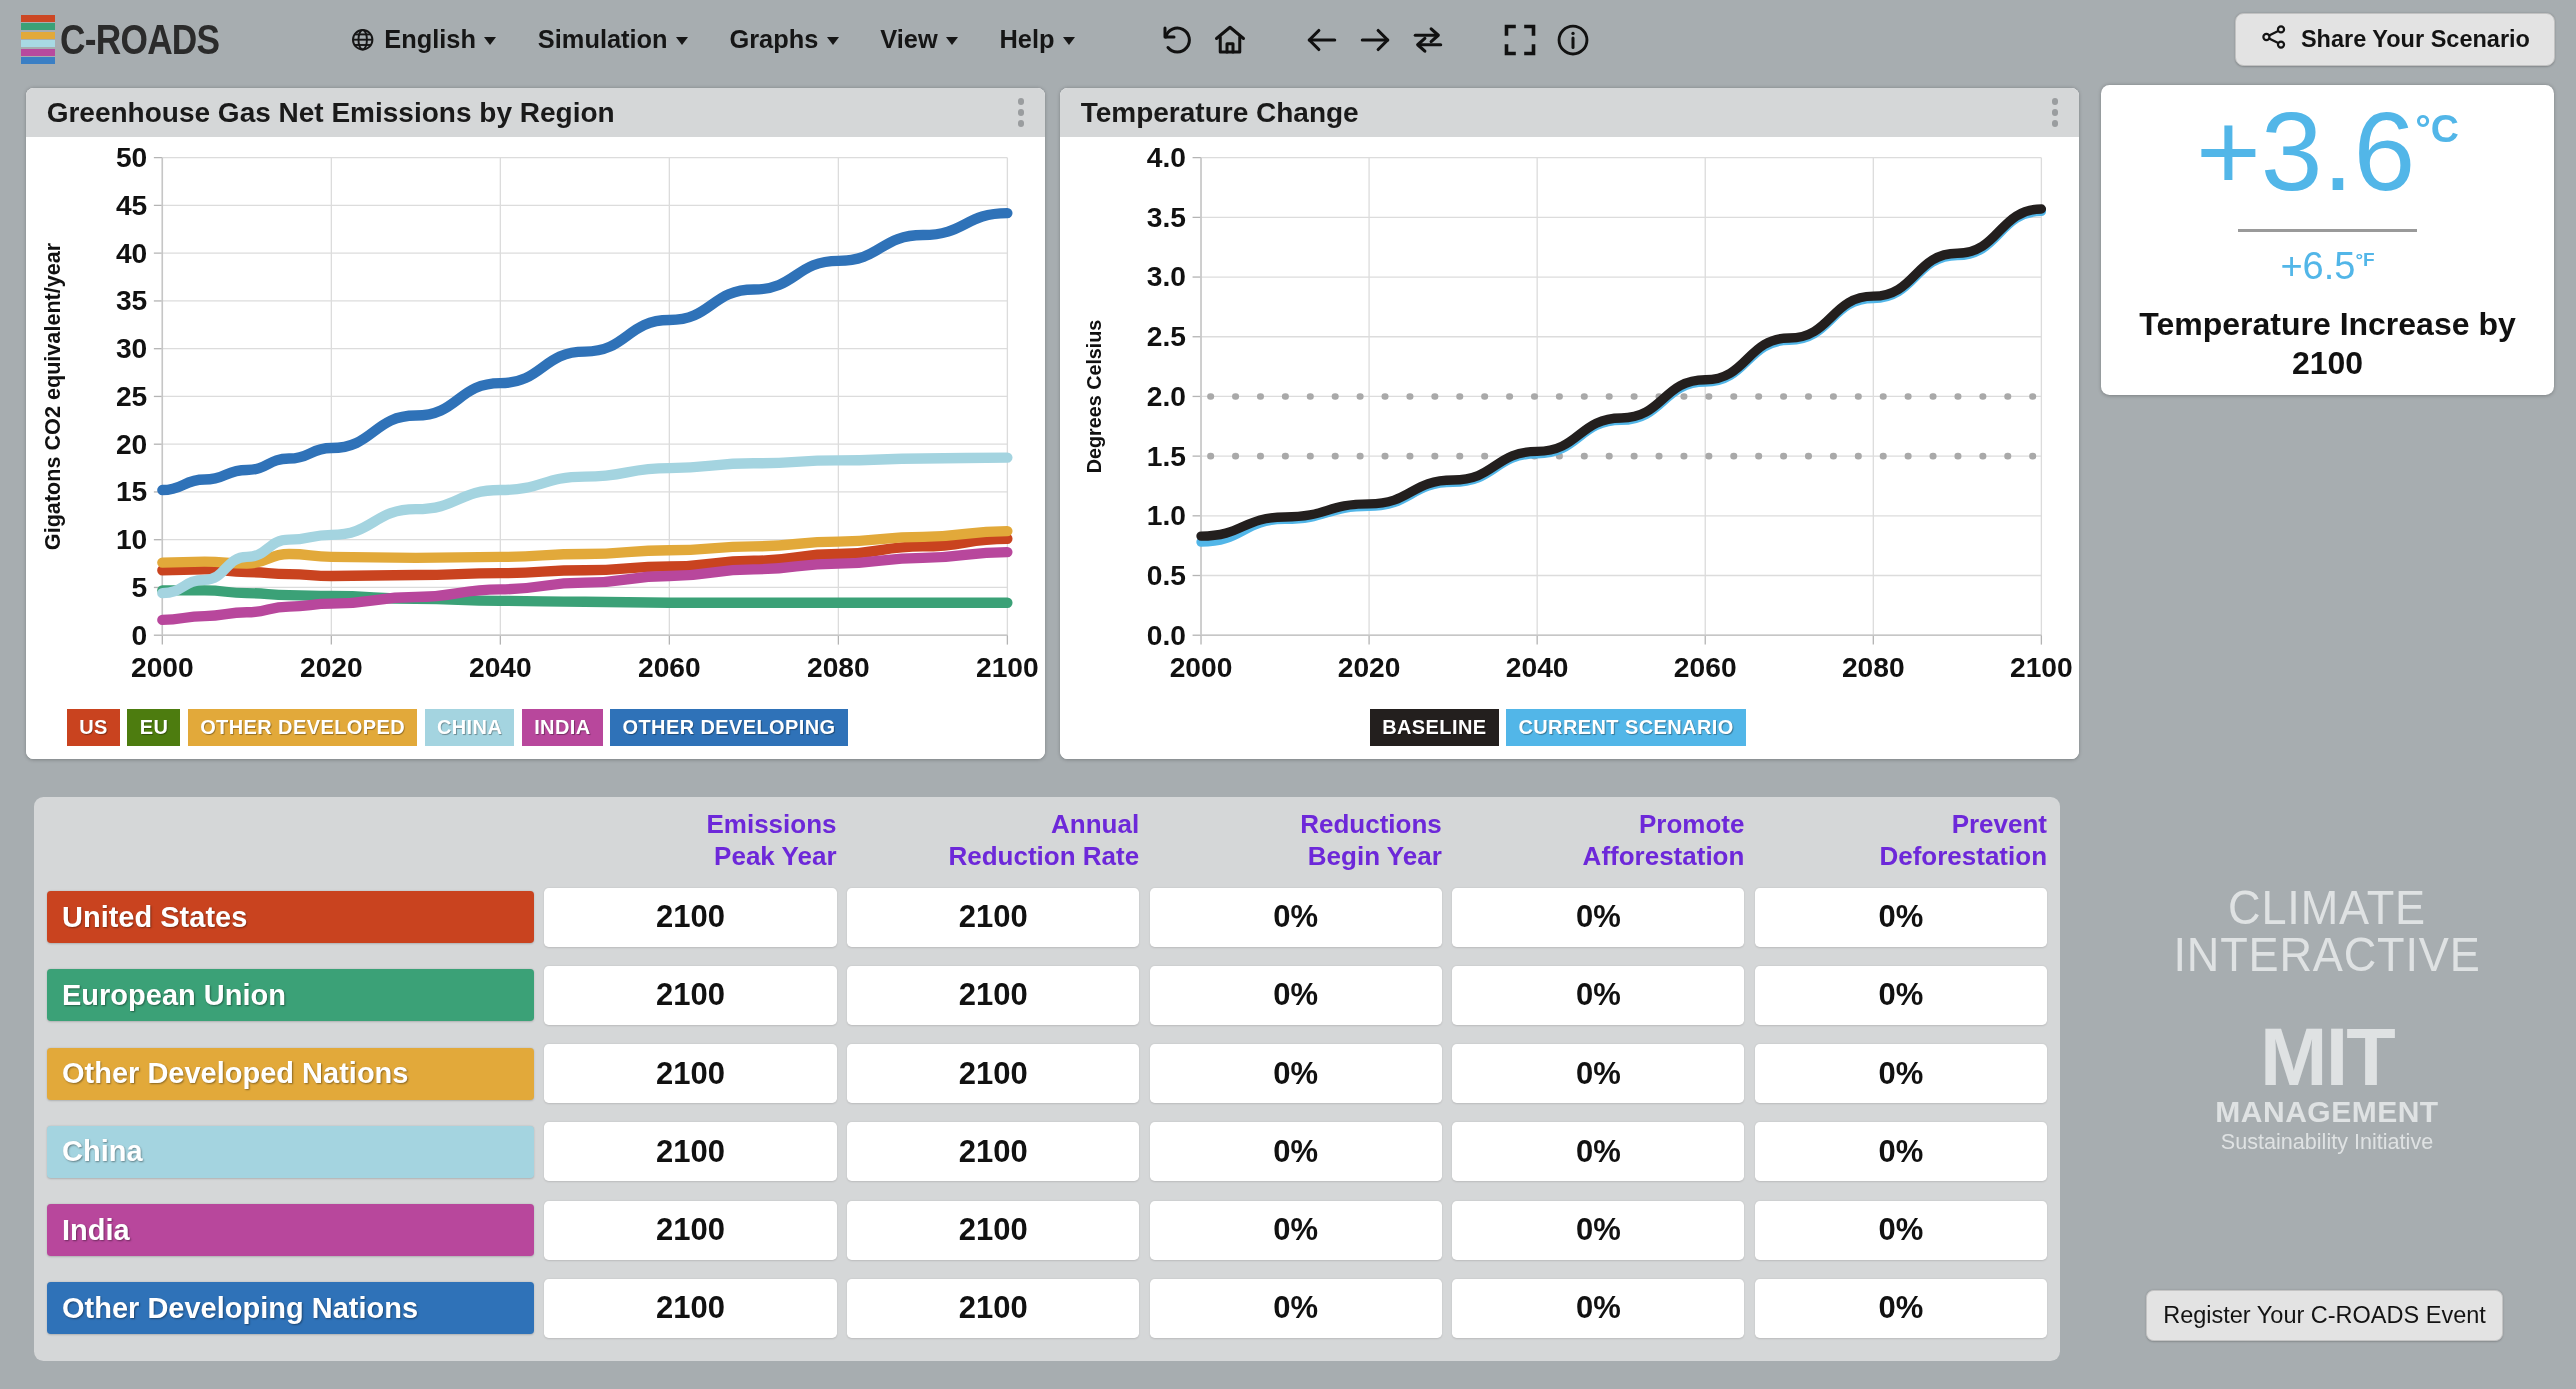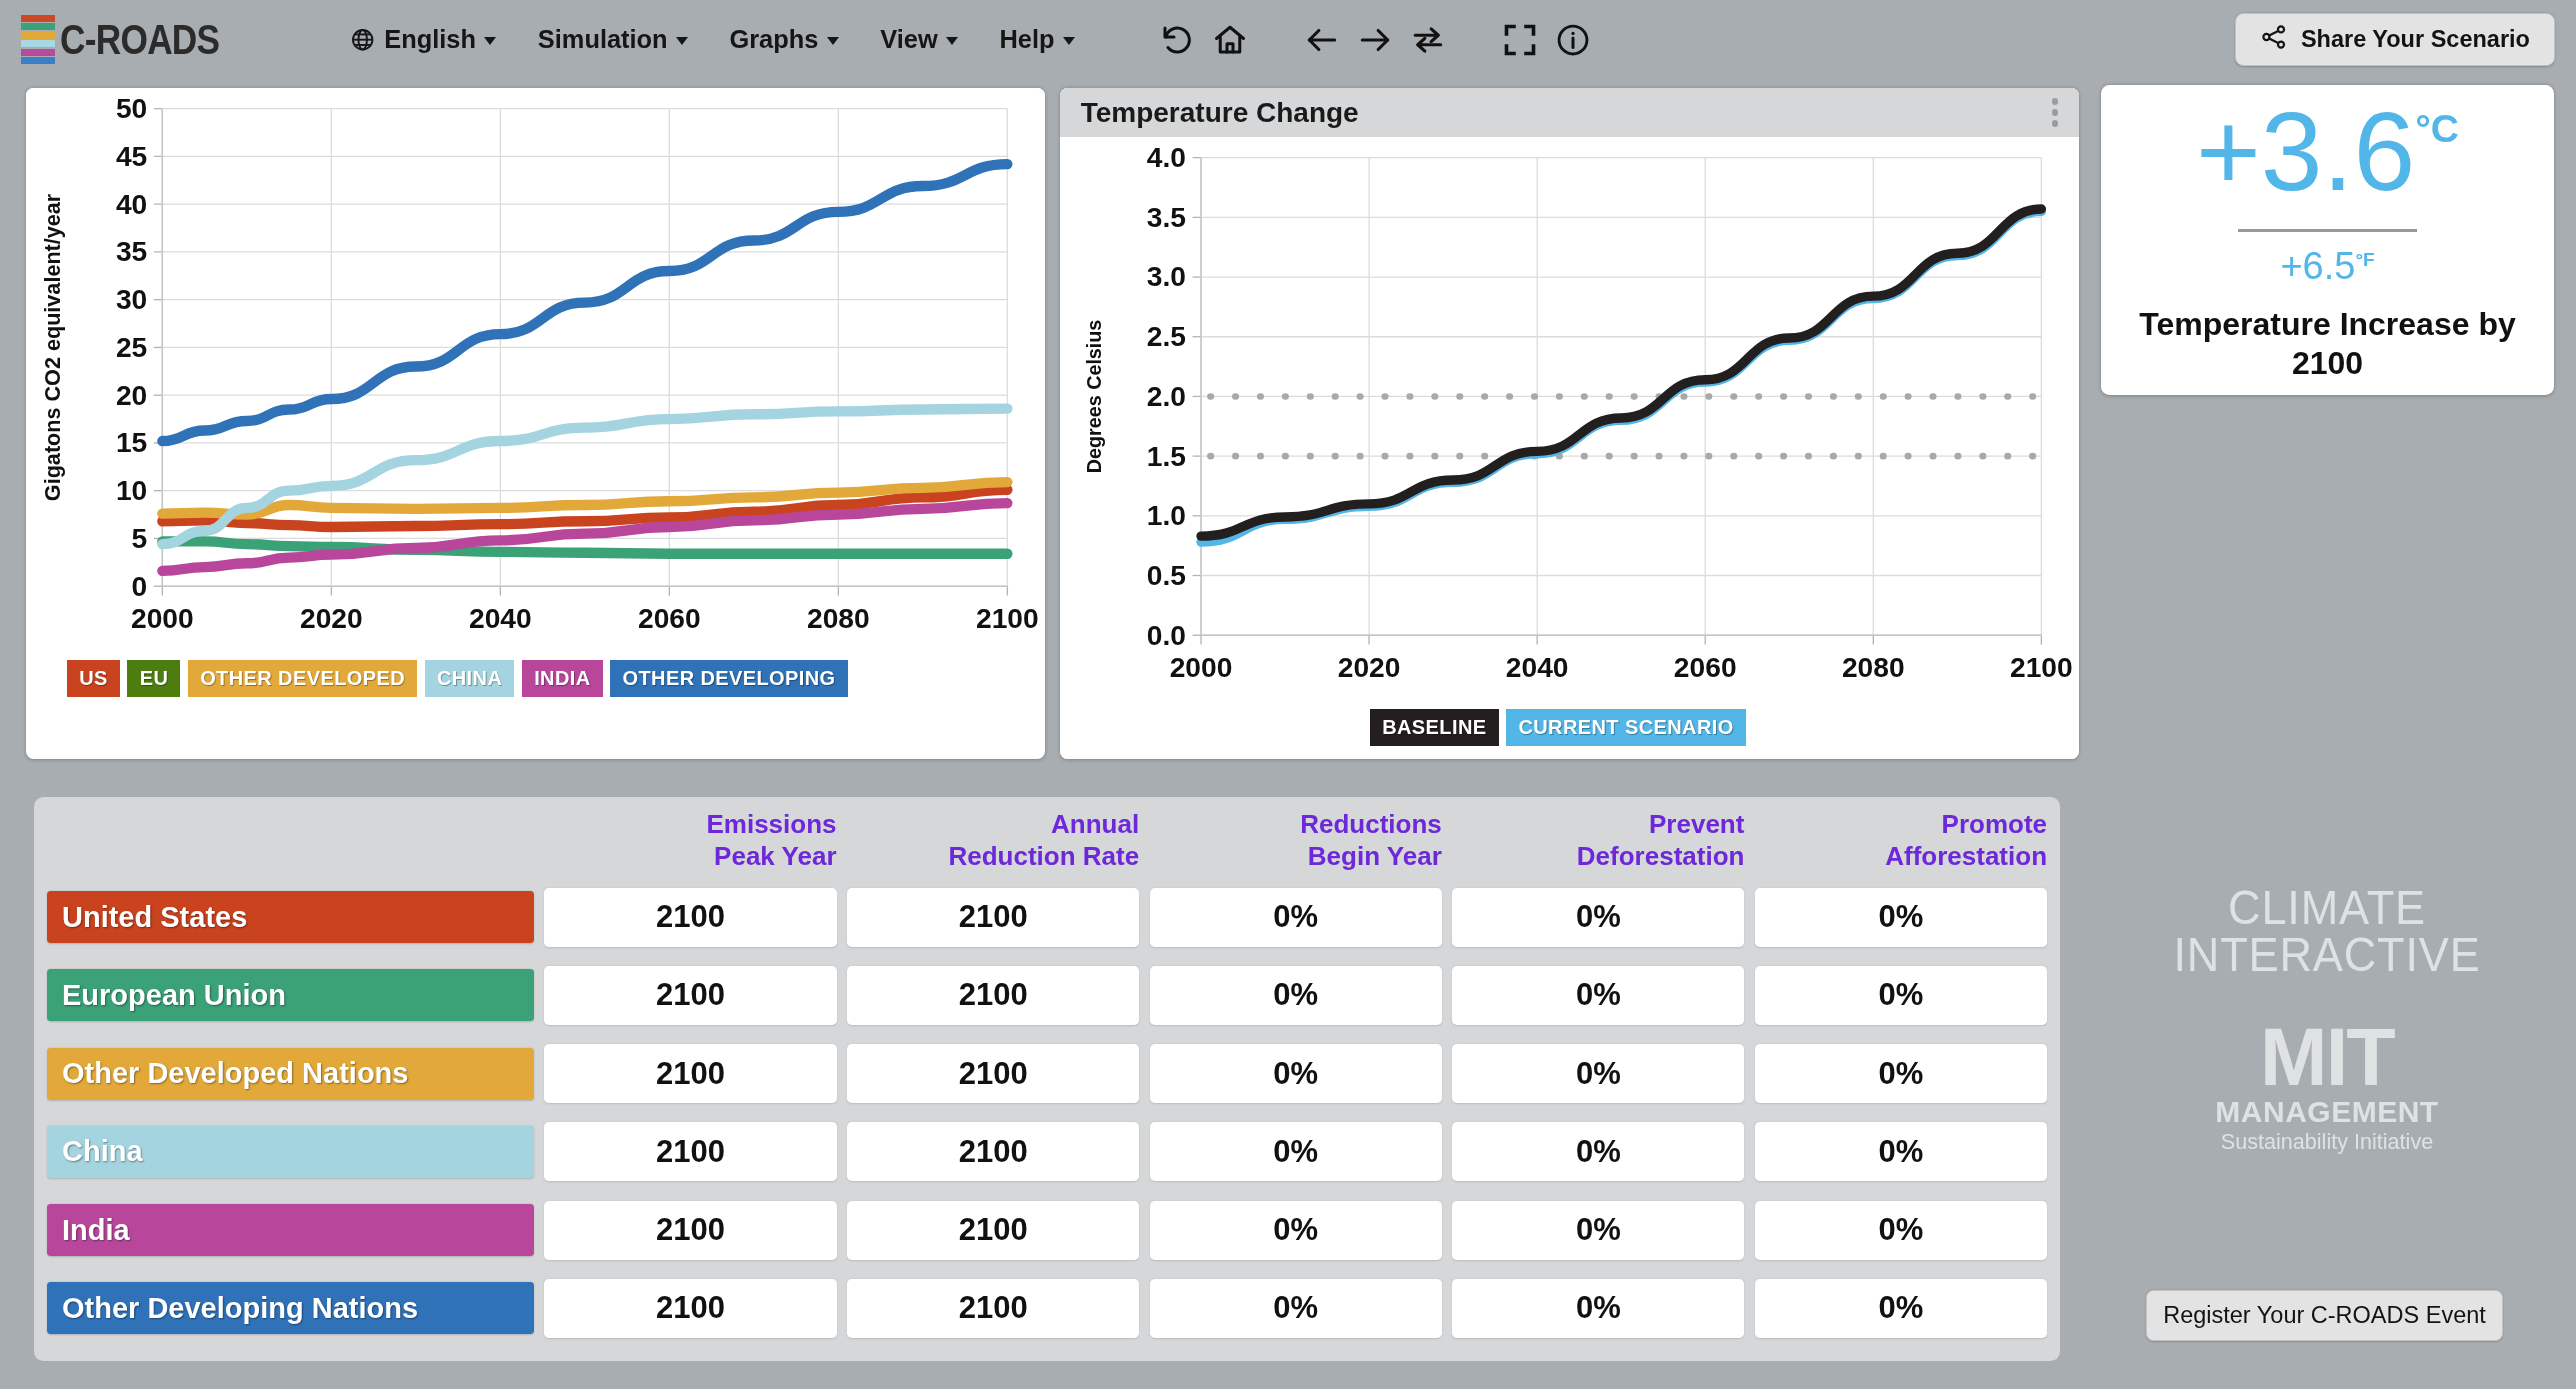--- a/index.html
+++ b/index.html
@@ -280,20 +280,28 @@
           <circle cx="18" cy="18.5" r="2.6"></circle>
         <line x1="7.8" y1="10.8" x2="15.6" y2="6.8"></line>
           <line x1="7.8" y1="13.2" x2="15.6" y2="17.2"></line>
       </svg>
     </span>
     <span>Share Your Scenario</span>
   </div>
 </div>
 
 <div class="panel" style="left:26px; top:88px; width:1019px; height:671px;">
+  <div class="panel-head">
+    <div class="panel-title">Greenhouse Gas Net Emissions by Region</div>
+    <div class="kebab">
+        <span></span>
+        <span></span>
+        <span></span>
+      </div>
+  </div>
   <div class="panel-body" style="height:622px;">
     <svg id="emissions-svg" width="1019" height="564" viewBox="0 0 1084 600">
         <line x1="145" y1="530" x2="1044" y2="530" stroke="#dcdcdc" stroke-width="1.4"></line>
         <line x1="136" y1="530" x2="145" y2="530" stroke="#b4b4b4" stroke-width="1.4"></line>
         <text x="129" y="540" text-anchor="end" font-family="&quot;Liberation Sans Narrow&quot;, &quot;Liberation Sans&quot;, sans-serif" font-size="30" font-weight="bold" fill="#111">0</text>
         <line x1="145" y1="479.2" x2="1044" y2="479.2" stroke="#dcdcdc" stroke-width="1.4"></line>
         <line x1="136" y1="479.2" x2="145" y2="479.2" stroke="#b4b4b4" stroke-width="1.4"></line>
         <text x="129" y="489.2" text-anchor="end" font-family="&quot;Liberation Sans Narrow&quot;, &quot;Liberation Sans&quot;, sans-serif" font-size="30" font-weight="bold" fill="#111">5</text>
         <line x1="145" y1="428.4" x2="1044" y2="428.4" stroke="#dcdcdc" stroke-width="1.4"></line>
         <line x1="136" y1="428.4" x2="145" y2="428.4" stroke="#b4b4b4" stroke-width="1.4"></line>
@@ -454,26 +462,26 @@
       </div>
       <div class="th" style="width: 299px; margin-left: 10.3px;">
         <div>Annual</div>
         <div>Reduction Rate</div>
       </div>
       <div class="th" style="width: 299px; margin-left: 10.3px;">
         <div>Reductions</div>
         <div>Begin Year</div>
       </div>
       <div class="th" style="width: 299px; margin-left: 10.3px;">
+        <div>Promote</div>
+        <div>Afforestation</div>
+      </div>
+      <div class="th" style="width: 299px; margin-left: 10.3px;">
         <div>Prevent</div>
         <div>Deforestation</div>
-      </div>
-      <div class="th" style="width: 299px; margin-left: 10.3px;">
-        <div>Promote</div>
-        <div>Afforestation</div>
       </div>
     </div>
   <div id="table-body">
       <div class="trow">
         <div class="region-cell" style="background: rgb(201, 67, 31);">United States</div>
         <div class="val-cell" style="width: 299px;">2100</div>
         <div class="val-cell" style="width: 299px;">2100</div>
         <div class="val-cell" style="width: 299px;">0%</div>
         <div class="val-cell" style="width: 299px;">0%</div>
         <div class="val-cell" style="width: 299px;">0%</div>

